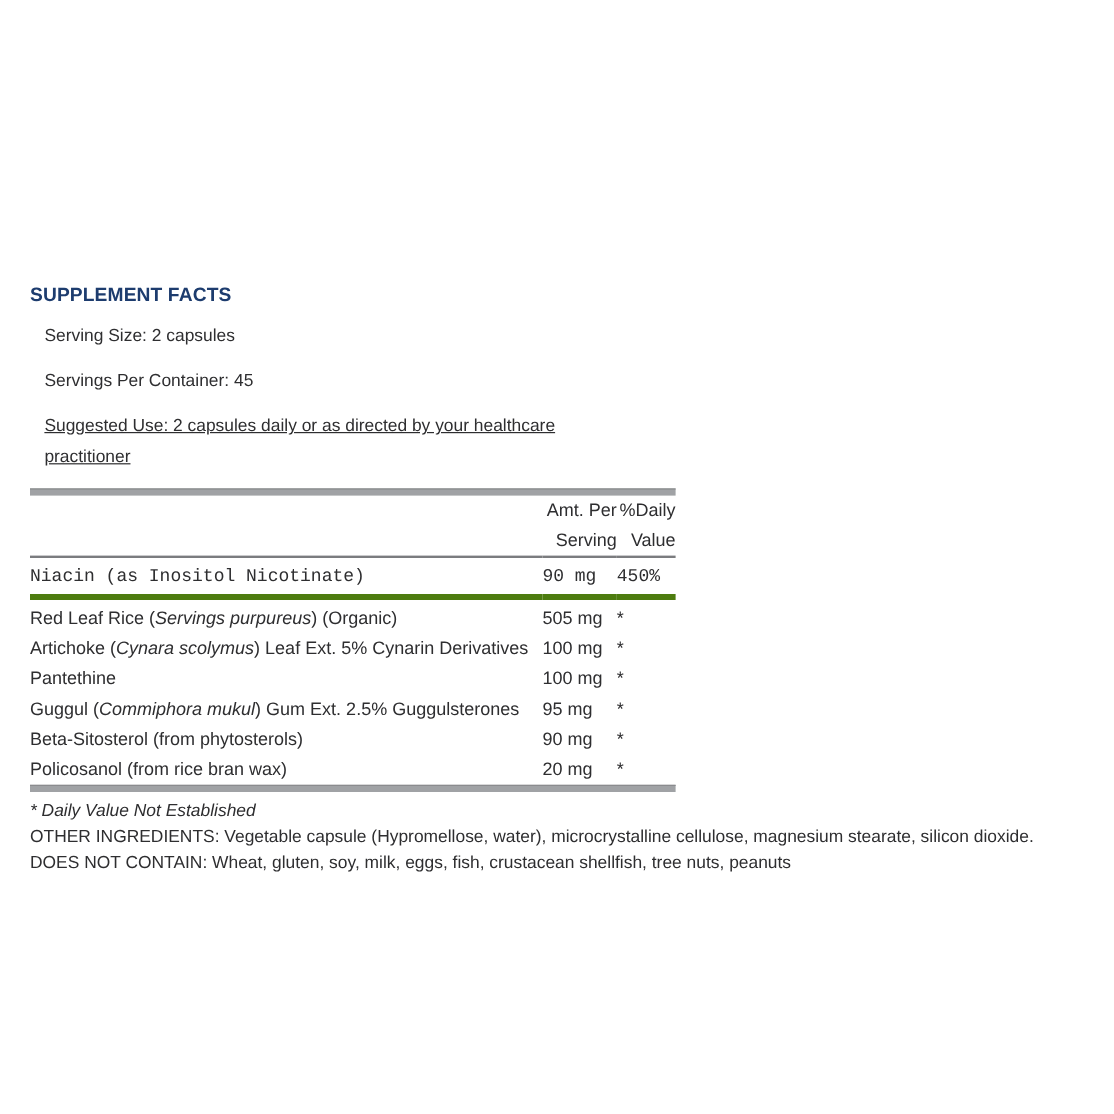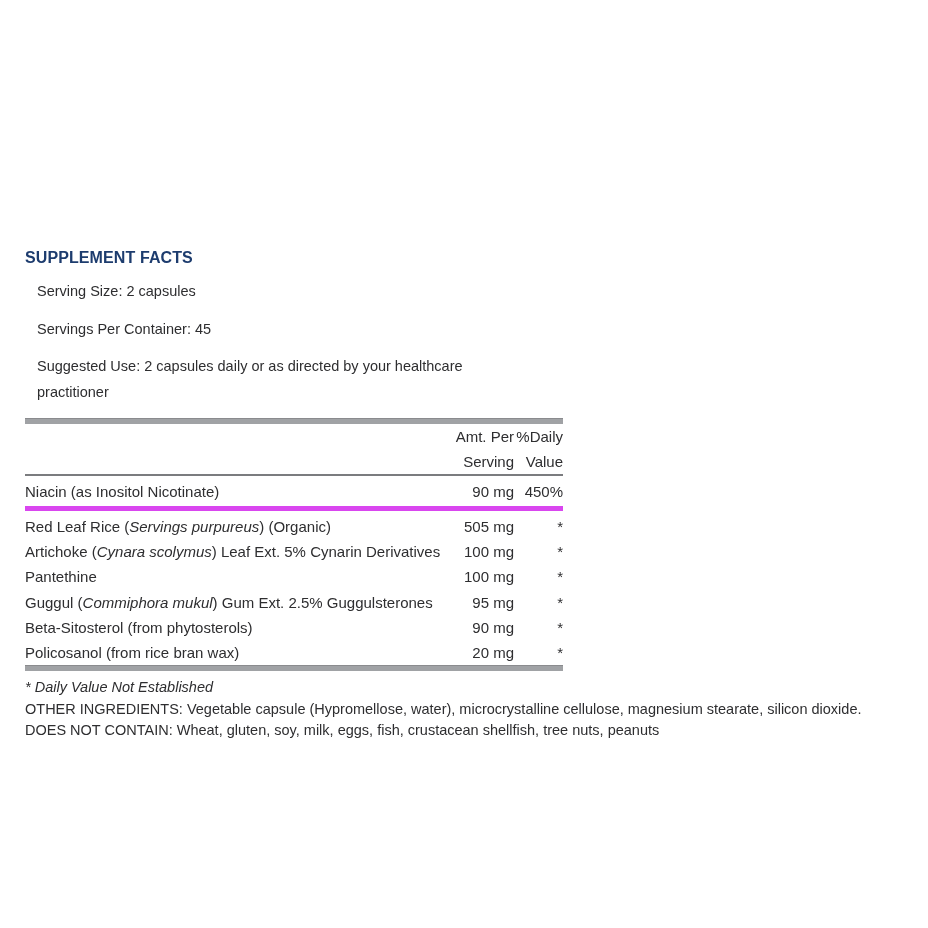--- a/index.html
+++ b/index.html
@@ -11,38 +11,39 @@
     width: 928px;
     height: 928px;
     position: relative;
     overflow: hidden;
     font-family: "Liberation Sans", sans-serif;
     color: #2e2e30;
   }
   .content {
     position: absolute;
     left: 25px;
-    top: 248px;
+    top: 237px;
     width: 892px;
   }
   .panel-title {
     margin: 0 0 5px 0;
     font-size: 16px;
     line-height: 19px;
     font-weight: bold;
     color: #1d3c6e;
     letter-spacing: 0.1px;
   }
   .meta p {
     margin: 12px;
     font-size: 14.5px;
     line-height: 25.7px;
   }
   .suggested-use {
     max-width: 480px;
+    text-decoration: underline;
   }
   .bar-thick {
     height: 5px;
     background: #a0a2a5;
     border-top: 1px solid #8a8b8e;
     width: 538px;
   }
   .bar-top { margin-top: 4px; }
   .bar-bottom { margin-top: 0; }
   table.facts {
@@ -61,22 +62,22 @@
   col.c-dv    { width: 49px; }
   thead th {
     text-align: right;
     line-height: 25px;
     padding-top: 4px;
     padding-bottom: 3px;
   }
   thead tr { border-bottom: 2px solid #7b7c7f; }
   tbody td { line-height: 25.2px; white-space: nowrap; }
   tbody td.name { text-align: left; }
-  tbody td.amt, tbody td.dv { text-align: right; }
-  tbody tr.row-first { border-bottom: 5px solid #d946ef; }
+  tbody td.amt, tbody td.dv { text-align: left; }
+  tbody tr.row-first { border-bottom: 5px solid #4d7c0f; font-family: Liberation Mono, monospace; }
   tbody tr.row-first td { padding-top: 3px; padding-bottom: 2px; }
   tbody tr.row-rest-first td { padding-top: 3px; }
   tbody td i { font-style: italic; }
   .footnotes { margin-top: 5px; }
   .footnotes p {
     margin: 0;
     font-size: 14.5px;
     line-height: 21px;
     white-space: nowrap;
   }

